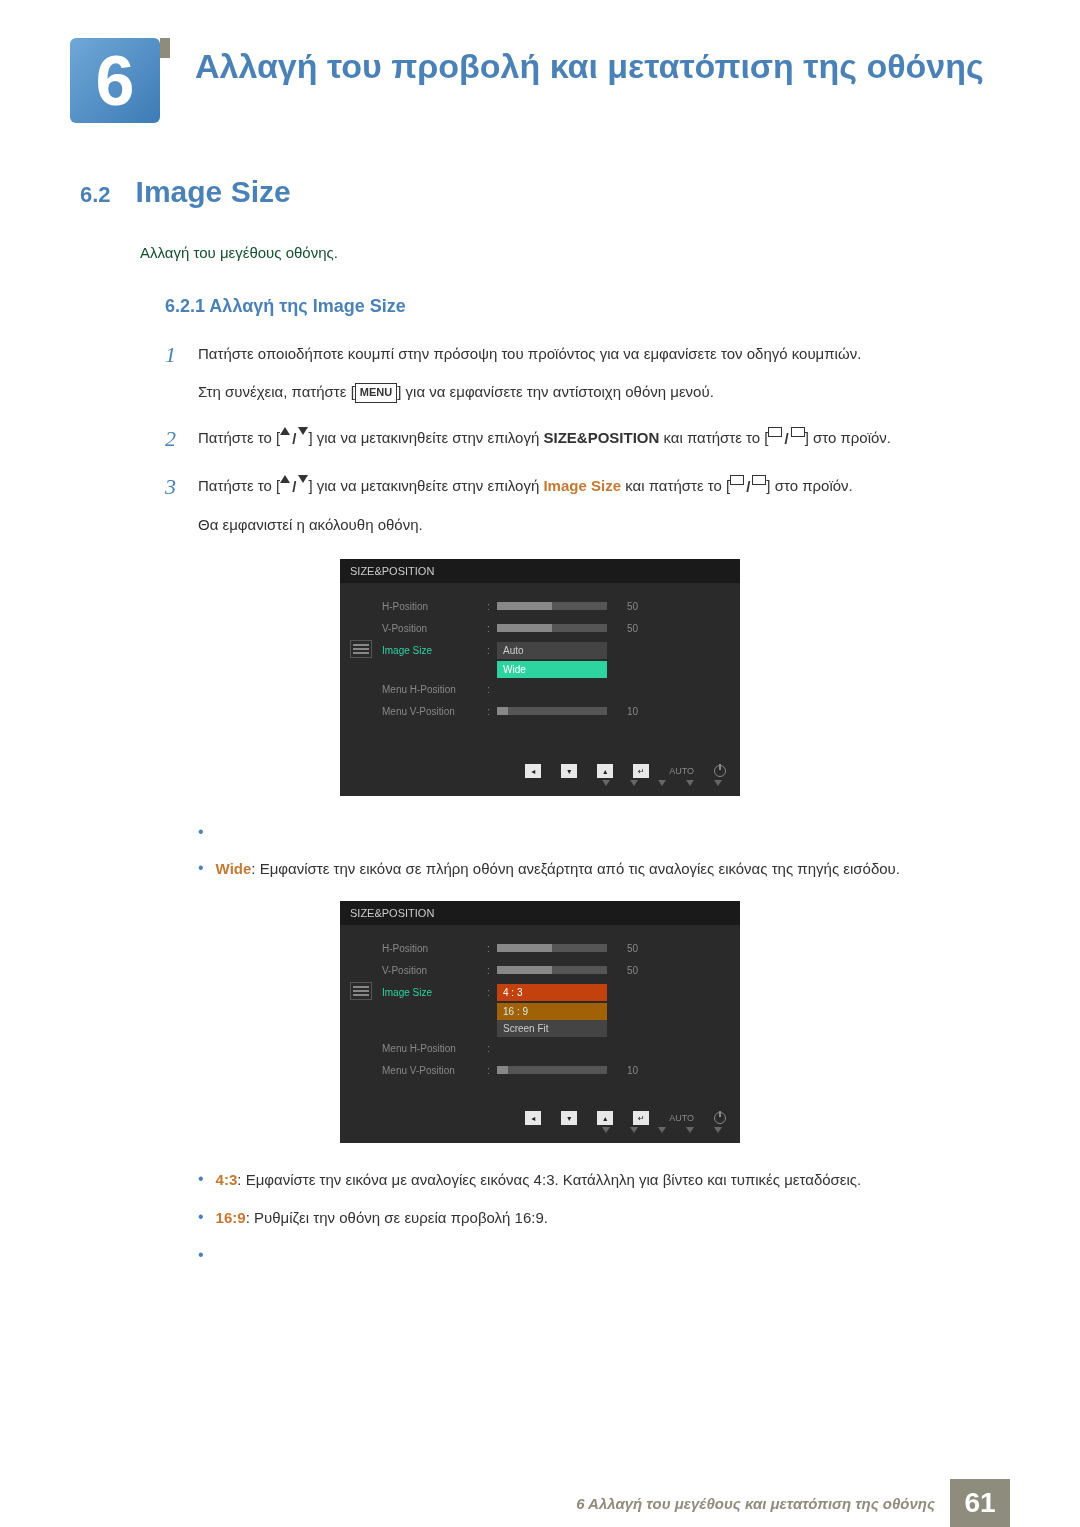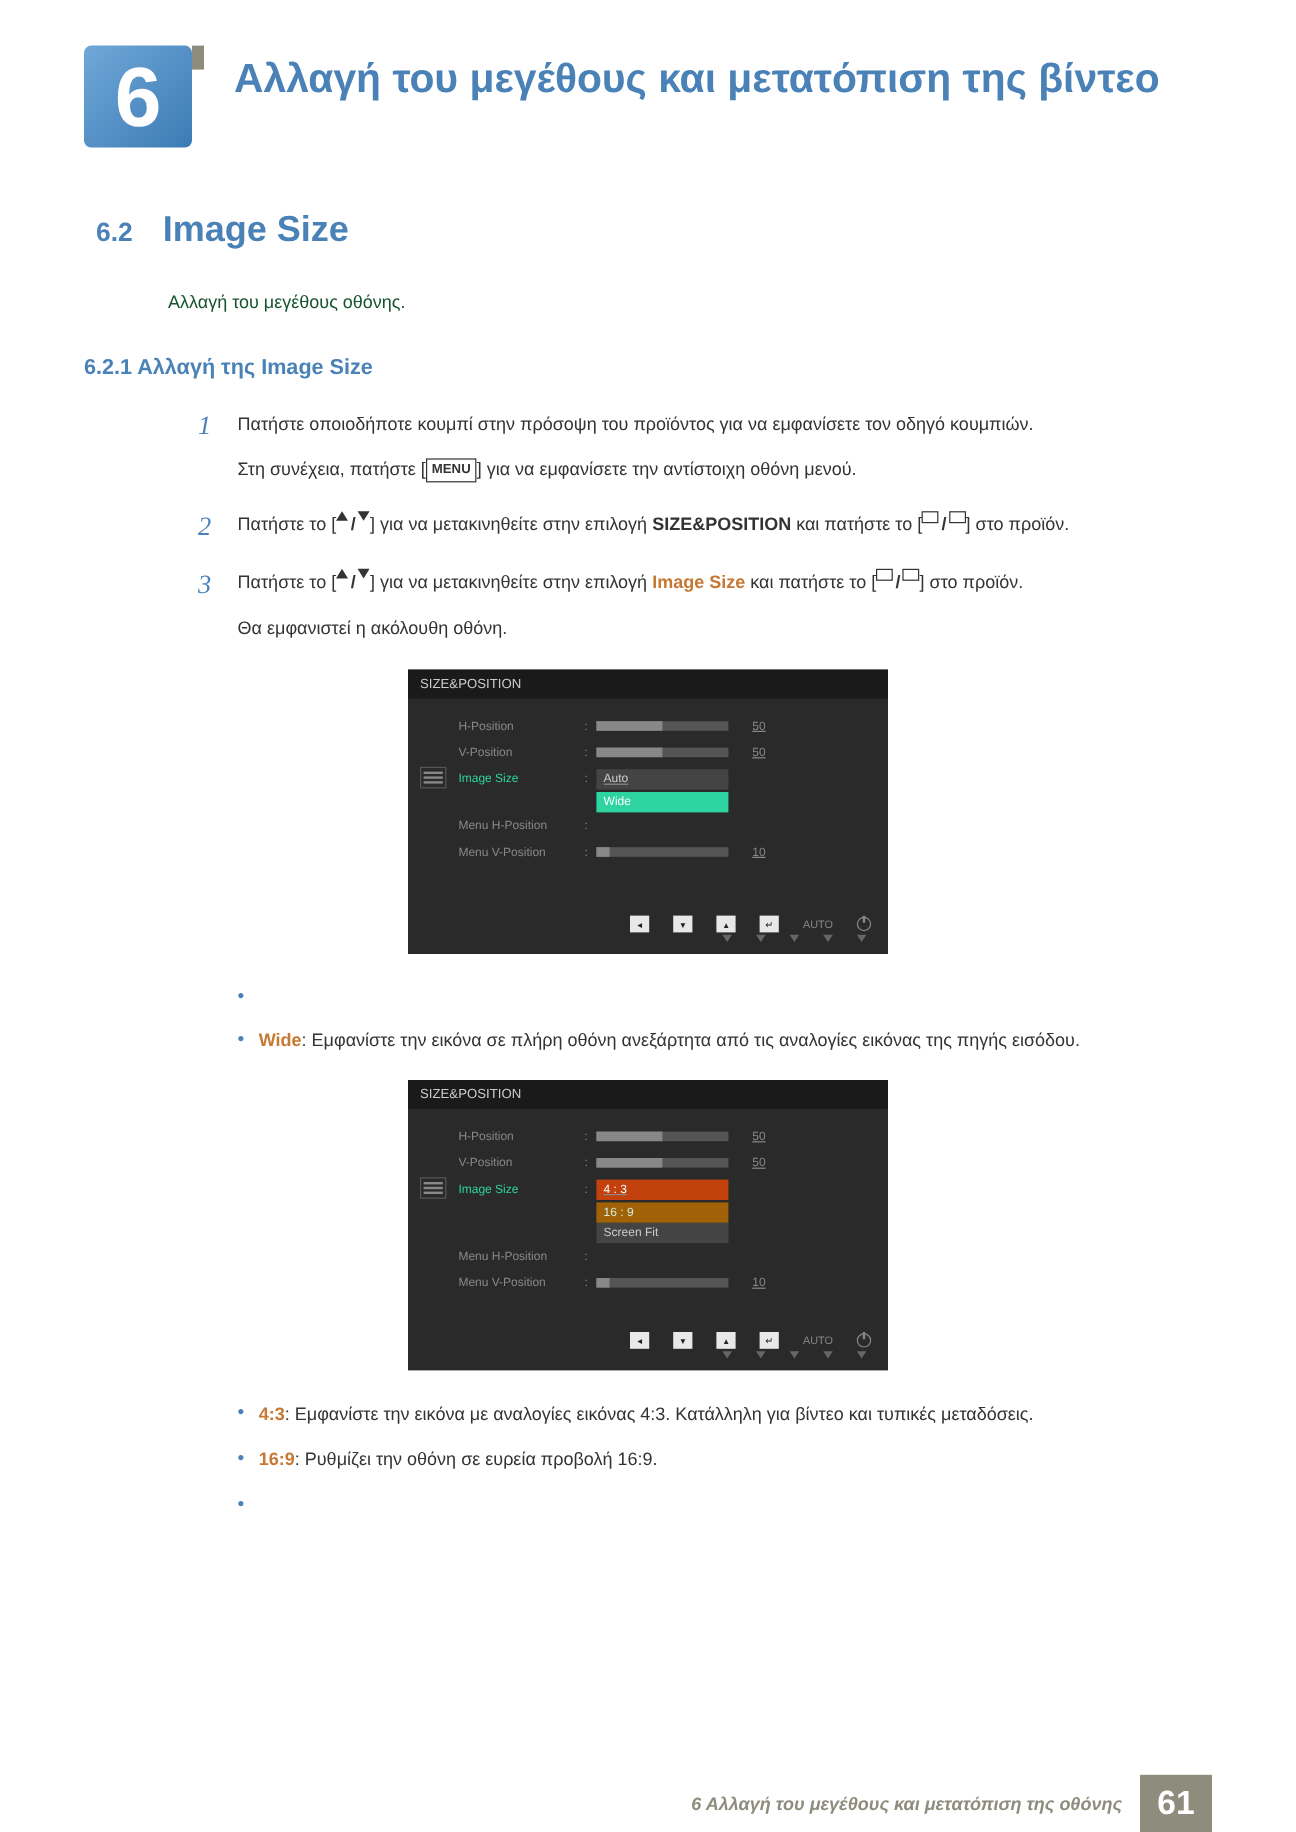--- a/index.html
+++ b/index.html
@@ -78,20 +78,21 @@
   .intro-text {
     font-size: 15px;
     color: #14532d;
     margin-left: 70px;
     margin-bottom: 35px;
   }
   .subsection-title {
     font-size: 18px;
     font-weight: bold;
     color: #4a82b8;
+    margin-left: 95px;
     margin-bottom: 25px;
   }
   .steps {
     margin-left: 95px;
   }
   .step {
     display: flex;
     gap: 15px;
     margin-bottom: 22px;
   }
@@ -171,21 +172,21 @@
   .osd-menu-icon div { height:2px; background:#888;}
   .osd-rows { flex:1; }
   .osd-row {
     display:flex;
     align-items:center;
     height: 22px;
   }
   .osd-label { width: 105px; font-size:10px; }
   .osd-label.active { color: #2dd4a0; }
   .osd-colon { width:10px; }
-  .osd-val { flex:1; display:flex; align-items:center; gap:6px;text-decoration:underline; }
+  .osd-val { flex:1; display:flex; align-items:center; gap:6px; }
   .osd-bar {
     width: 110px;
     height: 8px;
     background: #555;
     position:relative;
   }
   .osd-bar-fill { height:100%; background:#888; }
   .osd-numval { width:25px; text-align:right; color:#888; font-size:10px;}
   .osd-dropdown {
     background:#c2410c;
@@ -272,21 +273,21 @@
 
 <div class="page">
 
   <div class="header-row">
     <div class="chapter-badge">
       <div class="badge-tab"></div>
       <div class="badge-square">
           <span>6</span>
         </div>
     </div>
-    <div class="chapter-title">Αλλαγή του μεγέθους και μετατόπιση της βίντεο</div>
+    <div class="chapter-title">Αλλαγή του προβολή και μετατόπιση της οθόνης</div>
   </div>
 
   <div class="section-row">
     <div class="section-number">6.2</div>
     <div class="section-title">Image Size</div>
   </div>
 
   <div class="intro-text">Αλλαγή του μεγέθους οθόνης.</div>
 
   <div class="subsection-title">6.2.1  Αλλαγή της Image Size</div>

